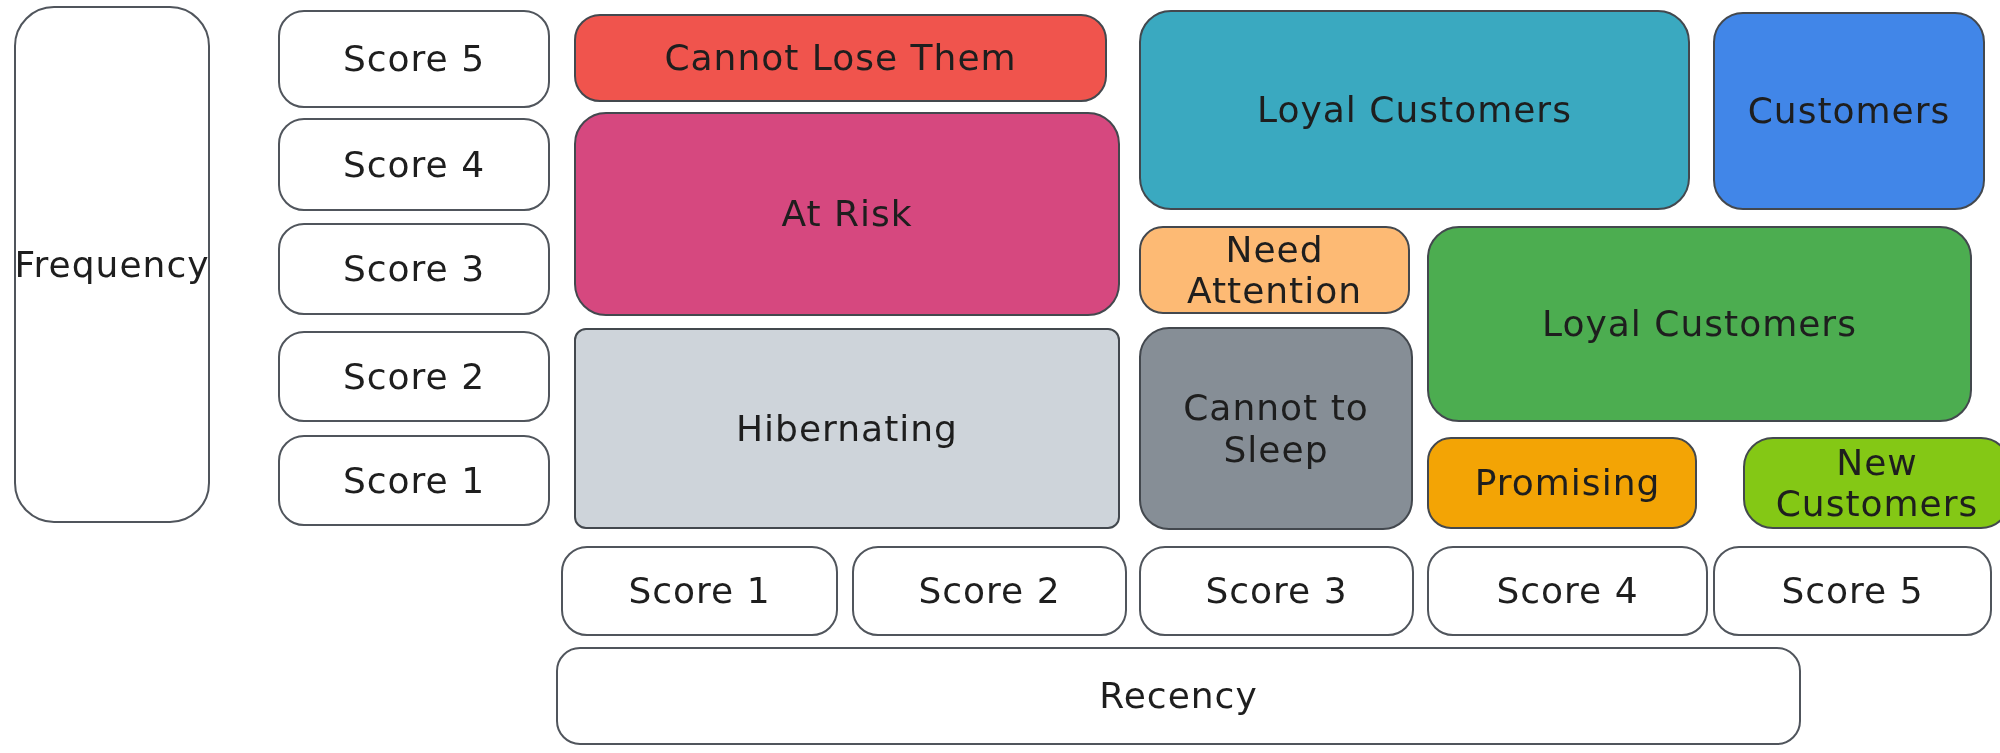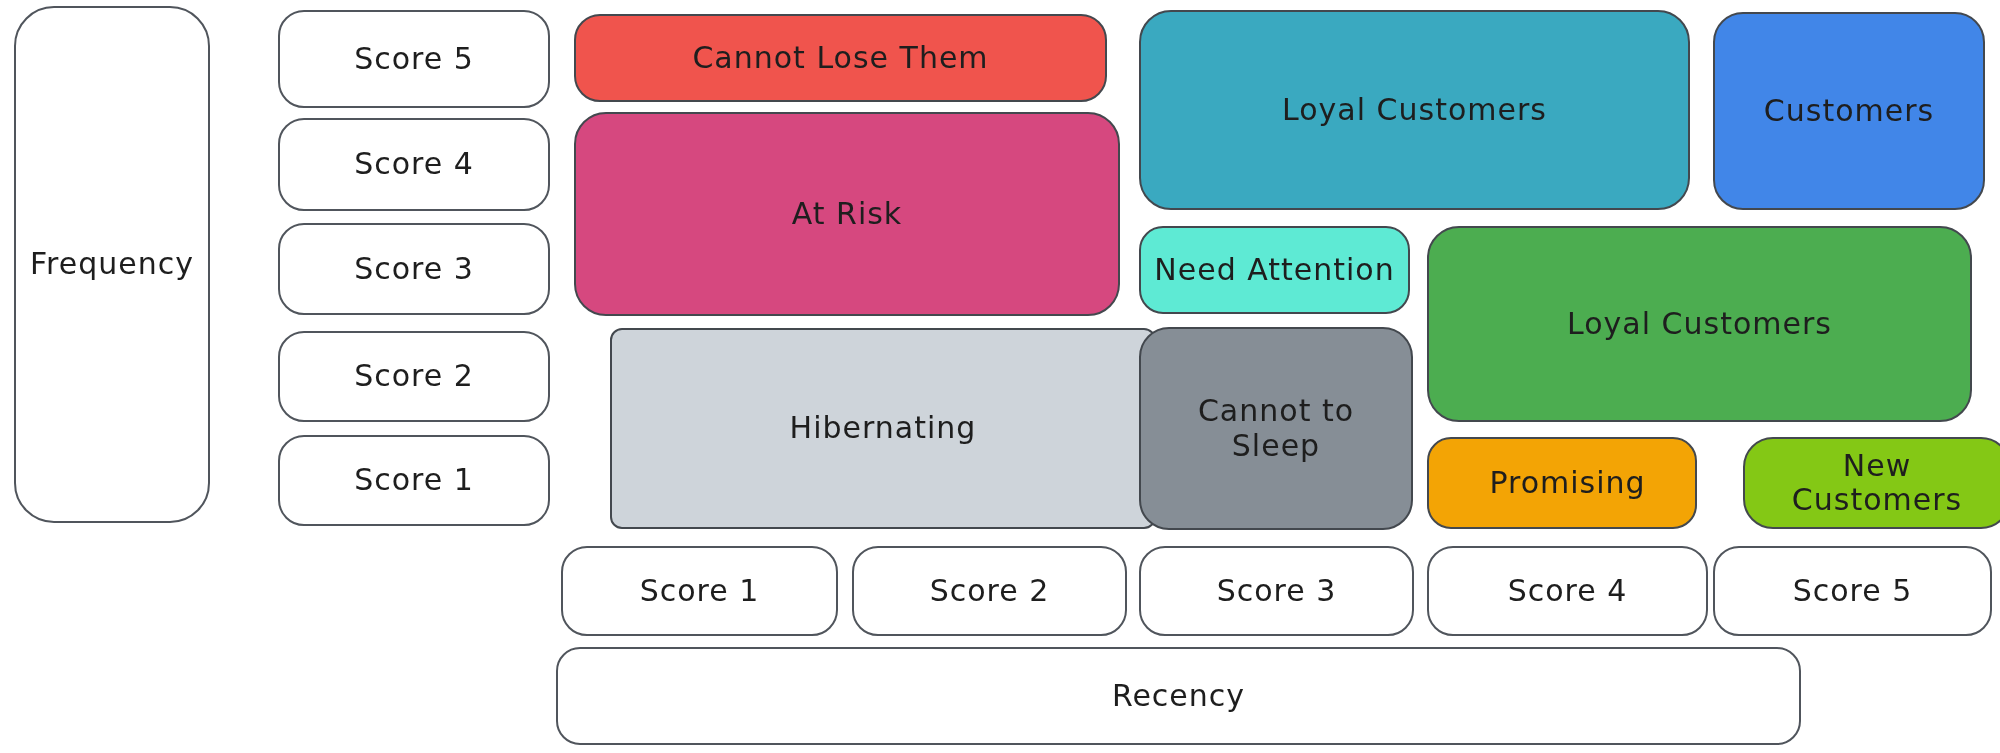--- a/index.html
+++ b/index.html
@@ -4,37 +4,37 @@
 <style>
   html, body { margin:0; padding:0; background:#ffffff; }
   .canvas {
     position:relative; width:2000px; height:753px; background:#ffffff;
     font-family:"DejaVu Sans", sans-serif; color:#1e1e1e; overflow:hidden;
   }
   .box {
     position:absolute; box-sizing:border-box;
     display:flex; align-items:center; justify-content:center;
     border:2.5px solid #43484e; border-radius:26px;
-    font-size:30px; letter-spacing:1px; text-align:center;
+    font-size:36px; letter-spacing:1px; text-align:center;
     line-height:1.15; padding:4px 10px;
   }
   .white { background:#ffffff; border-color:#50555c; }
 
   
   .freq-label { left:14px;  top:6px;   width:196px; height:517px; border-radius:40px; }
   .fs5 { left:278px; top:10px;  width:272px; height:98px; }
   .fs4 { left:278px; top:118px; width:272px; height:93px; }
   .fs3 { left:278px; top:223px; width:272px; height:92px; }
   .fs2 { left:278px; top:331px; width:272px; height:91px; }
   .fs1 { left:278px; top:435px; width:272px; height:91px; }
 
   
   .seg-cannot      { left:574px;  top:14px;  width:533px; height:88px;  }
   .seg-atrisk      { left:574px;  top:112px; width:546px; height:204px; border-radius:32px; }
-  .seg-hiber       { left:574px;  top:328px; width:546px; height:201px; border-radius:12px;margin-left:36px; }
+  .seg-hiber       { left:574px;  top:328px; width:546px; height:201px; border-radius:12px; }
   .seg-loyal-top   { left:1139px; top:10px;  width:551px; height:200px; border-radius:32px; }
   .seg-champ       { left:1713px; top:12px;  width:272px; height:198px; border-radius:30px; }
   .seg-needatt     { left:1139px; top:226px; width:271px; height:88px;  border-radius:24px; }
   .seg-sleep       { left:1139px; top:327px; width:274px; height:203px; border-radius:30px; }
   .seg-loyal-right { left:1427px; top:226px; width:545px; height:196px; border-radius:32px; }
   .seg-promising   { left:1427px; top:437px; width:270px; height:92px;  border-radius:24px;padding-left:21px; }
   .seg-newcust     { left:1713px; top:437px; width:268px; height:92px;  border-radius:30px;margin-left:30px; }
 
   
   .rs1 { left:561px;  top:546px; width:277px; height:90px; }
@@ -54,21 +54,21 @@
   <div class="box white fs4">Score 4</div>
   <div class="box white fs3">Score 3</div>
   <div class="box white fs2">Score 2</div>
   <div class="box white fs1">Score 1</div>
 
   <div class="box seg-cannot" style="background-color: rgb(240, 84, 77);">Cannot Lose Them</div>
   <div class="box seg-atrisk" style="background-color: rgb(214, 72, 127);">At Risk</div>
   <div class="box seg-hiber" style="background-color: rgb(206, 212, 218);">Hibernating</div>
   <div class="box seg-loyal-top" style="background-color: rgb(58, 169, 192);">Loyal Customers</div>
   <div class="box seg-champ" style="background-color: rgb(65, 134, 232);">Customers</div>
-  <div class="box seg-needatt" style="background-color: #5eead4;">Need Attention</div>
+  <div class="box seg-needatt" style="background-color: #fdba74;">Need Attention</div>
   <div class="box seg-sleep" style="background-color: rgb(134, 142, 150);">Cannot to Sleep</div>
   <div class="box seg-loyal-right" style="background-color: rgb(76, 173, 80);">Loyal Customers</div>
   <div class="box seg-promising" style="background-color: rgb(243, 164, 5);">Promising</div>
   <div class="box seg-newcust" style="background-color: rgb(132, 200, 21);">New Customers</div>
 
   <div class="box white rs1">Score 1</div>
   <div class="box white rs2">Score 2</div>
   <div class="box white rs3">Score 3</div>
   <div class="box white rs4">Score 4</div>
   <div class="box white rs5">Score 5</div>

